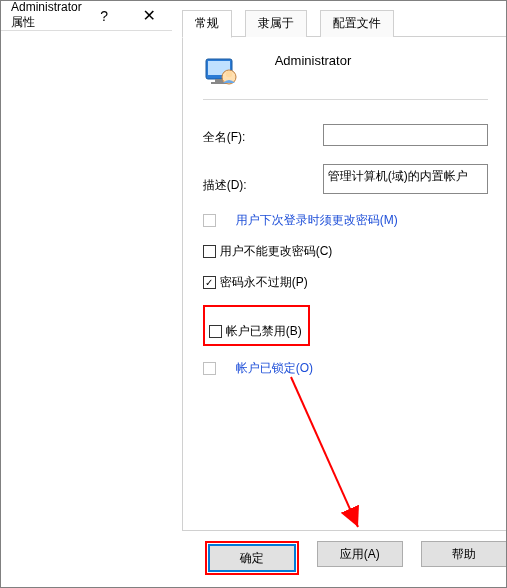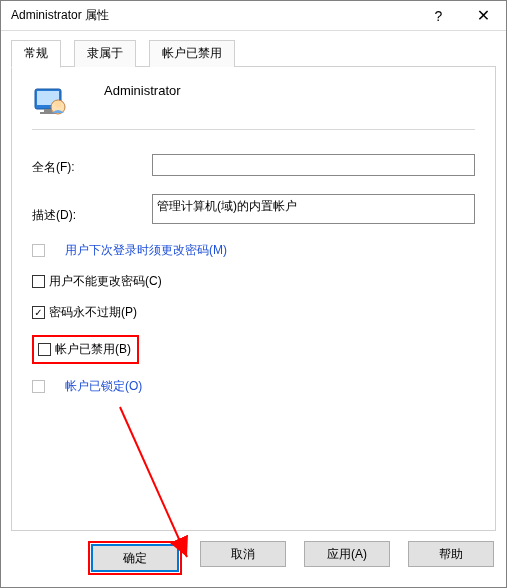--- a/index.html
+++ b/index.html
@@ -8,21 +8,21 @@
     font-family: "Microsoft YaHei", "Segoe UI", Tahoma, sans-serif;
     font-size: 12px;
     background: #fff;
     color: #000;
   }
   .window {
     width: 507px; height: 588px;
     border: 1px solid #808080;
     background: #fff;
     position: relative;
-    display: flex; flex-direction: column;
+    display: flex; flex-direction: row;
     overflow: hidden;
   }
   .titlebar {
     height: 30px;
     background: #fff;
     border-bottom: 1px solid #ddd;
     display: flex; align-items: center;
     padding-left: 10px;
   }
   .titlebar-title { flex: 1; font-size: 12px; }
@@ -115,21 +115,21 @@
     display: inline-flex;
     justify-content: center; align-items: center;
     font-size: 10px;
     line-height: 1;
     background: #fff;
   }
   .check-row.disabled .cb { border-color: #c0c0c0; }
   .cb.checked::after { content: "✓"; color: #000; }
   .highlight-box {
     border: 2px solid #ff0000;
-    padding: 4px 6px 4px 4px;
+    padding: 16px 6px 4px 4px;
     display: inline-flex;
     align-items: center;
     gap: 4px;
   }
   .button-row {
     display: flex;
     justify-content: flex-end;
     gap: 18px;
     padding: 10px 2px 2px 2px;
     position: relative;
@@ -167,21 +167,21 @@
     <div class="titlebar-title">Administrator 属性</div>
     <div class="titlebar-btn">?</div>
     <div class="titlebar-btn close">✕</div>
   </div>
 
   <div class="client">
 
     <div class="tabbar">
       <div class="tab active">常规</div>
       <div class="tab">隶属于</div>
-      <div class="tab">帐户已禁用</div>
+      <div class="tab">配置文件</div>
     </div>
 
     <div class="tabpanel">
 
       <div class="header-row">
         <span class="user-icon">
           <svg width="36" height="36" viewBox="0 0 36 36">
             <rect x="3" y="6" width="26" height="20" rx="2" fill="#2a7bd6" stroke="#1a5aa0"></rect>
             <rect x="5" y="8" width="22" height="14" fill="#bfe0ff"></rect>
             <rect x="12" y="26" width="8" height="3" fill="#888"></rect>
@@ -247,19 +247,18 @@
         </defs>
         <line x1="108" y1="340" x2="175" y2="490" stroke="#ff0000" stroke-width="2" marker-end="url(#ah)"></line>
       </svg>
 
     </div>
 
     <div class="button-row">
       <span class="btn-highlight">
         <button class="btn default">确定</button>
       </span>
-      <button class="btn">取消</button>
       <button class="btn">应用(A)</button>
       <button class="btn">帮助</button>
     </div>
 
   </div>
 </div>
 
 </body></html>

